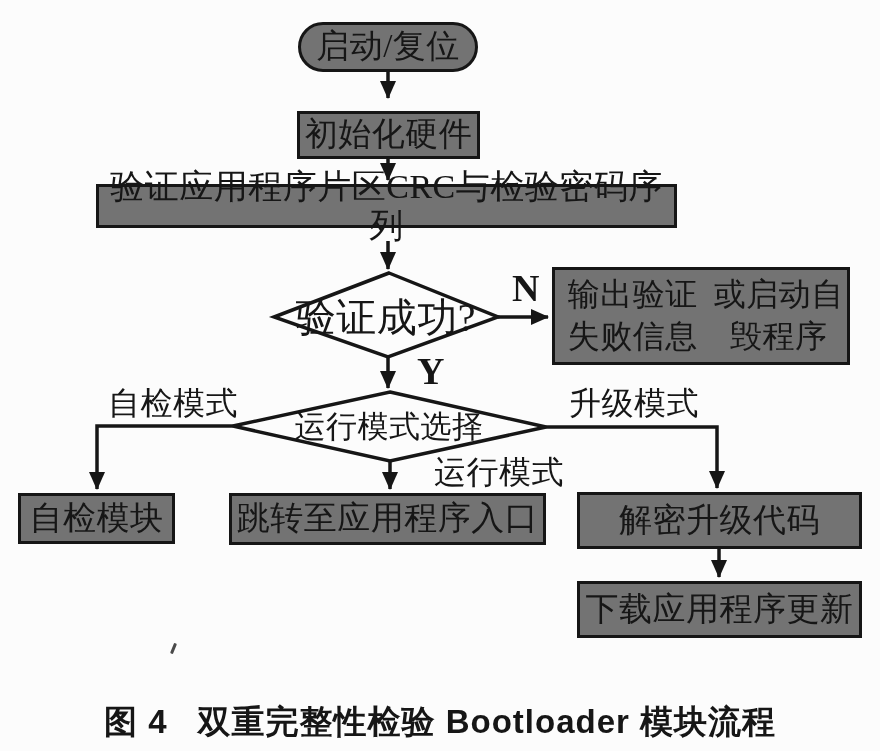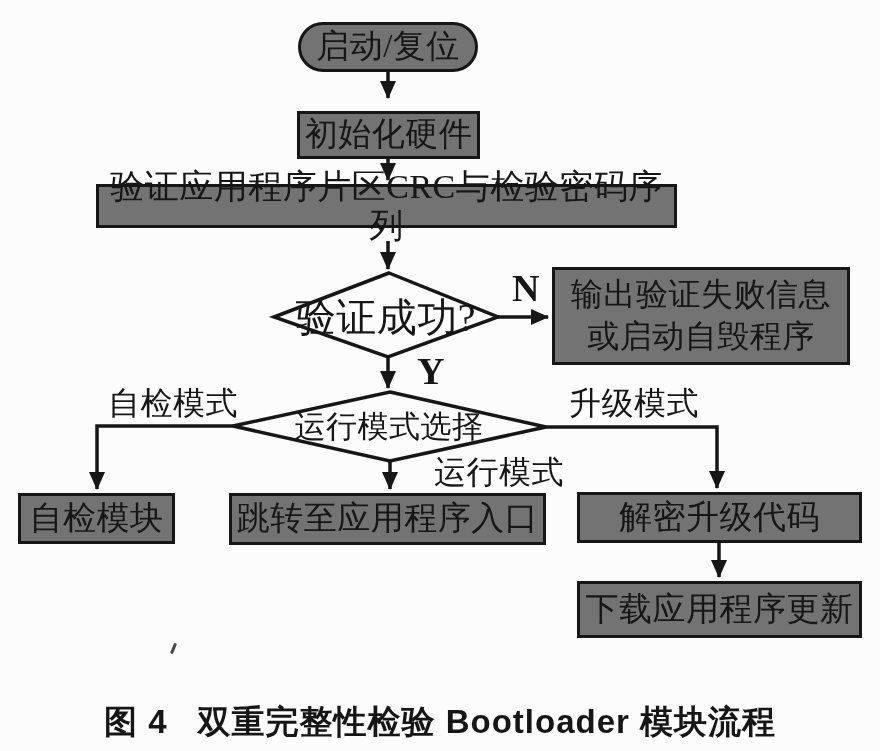--- a/index.html
+++ b/index.html
@@ -24,21 +24,21 @@
     border:3.5px solid #161616;
     background:#737373;
     display:flex;align-items:center;justify-content:center;
     text-align:center;
     z-index:2;
     line-height:1.15;
     letter-spacing:0.5px;
     font-family:"Liberation Serif","DejaVu Serif",serif;
   }
   .node.oval{border-radius:26px;}
-  .node.twoline{flex-direction:column;line-height:1.3;}
+  .node.twoline{flex-direction:row;line-height:1.3;}
   .dlabel{
     position:absolute;
     display:flex;align-items:center;justify-content:center;
     text-align:center;
     z-index:3;
     white-space:nowrap;
     letter-spacing:0.5px;
   }
   .edge-letter{
     font-size:38px;
@@ -128,21 +128,21 @@
   <div class="dlabel branch-label" style="left:556px;top:386px;width:134px;height:36px;">升级模式</div>
 
   <div class="node" style="left:18px;top:493px;width:157px;height:51px;font-size:33px;">
     <span>自检模块</span>
   </div>
 
   <div class="node" style="left:229px;top:493px;width:317px;height:52px;font-size:33px;">
     <span>跳转至应用程序入口</span>
   </div>
 
-  <div class="node" style="left:577px;top:492px;width:285px;height:51px;font-size:33px;">
+  <div class="node" style="left:577px;top:492px;width:285px;height:57px;font-size:33px;">
     <span>解密升级代码</span>
   </div>
 
   <div class="node" style="left:577px;top:581px;width:285px;height:57px;font-size:33px;">
     <span>下载应用程序更新</span>
   </div>
 
   <div class="speck"></div>
 
   <div class="caption">

